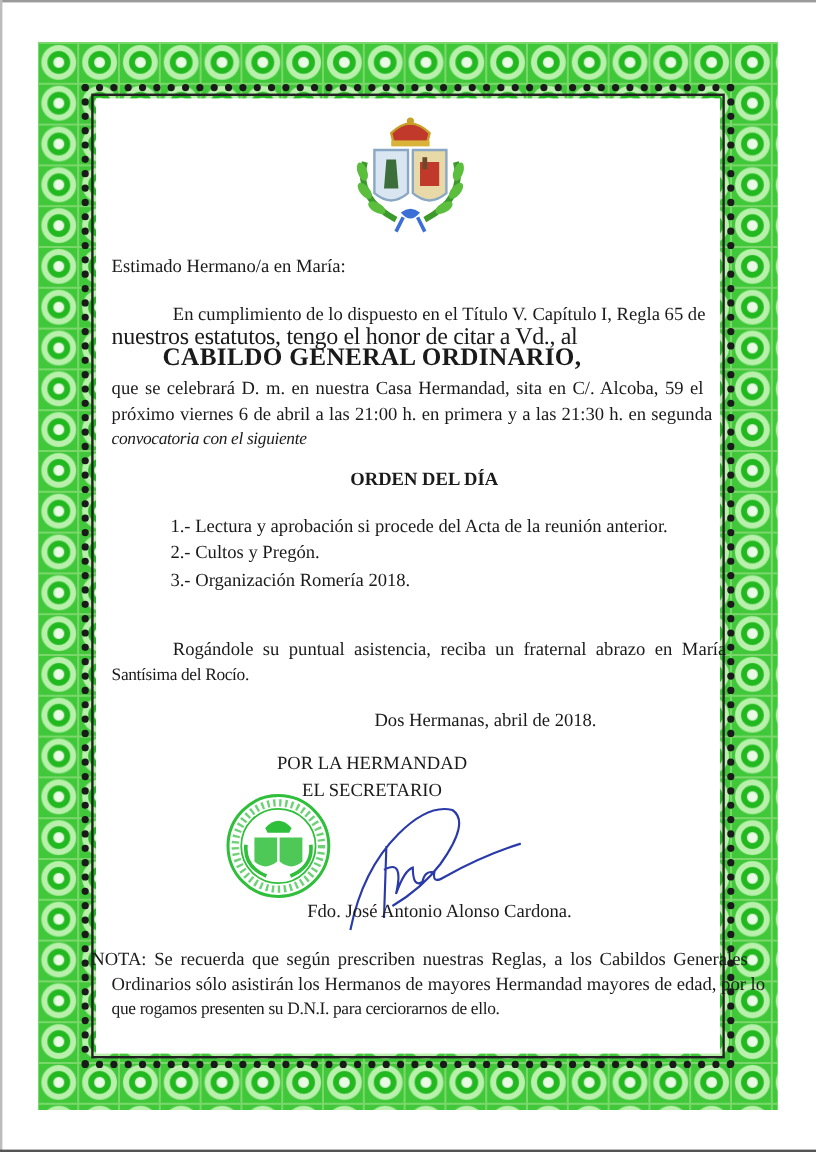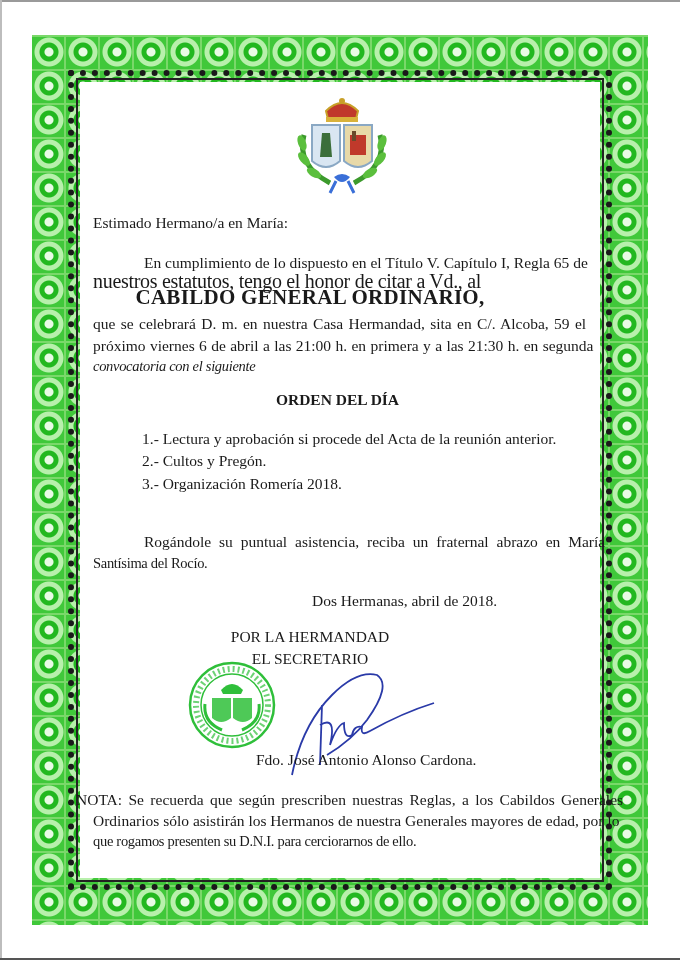--- a/index.html
+++ b/index.html
@@ -22,21 +22,21 @@
   
   .bborder{position:absolute;left:68px;top:70px;width:544px;height:820px;box-sizing:border-box;
     border:6px dotted #1a1a1a;}
   .bborder::after{content:"";position:absolute;left:2px;top:2px;right:2px;bottom:2px;border:2px solid #222;}
   .paper{position:absolute;left:80px;top:82px;width:520px;height:796px;background:#fff;}
 
   .emblem{position:absolute;left:290px;top:95px;width:104px;height:100px;}
 
   .t{position:absolute;font-size:15.5px;line-height:22px;white-space:nowrap;}
   .title{position:absolute;left:0;width:620px;text-align:center;font-weight:bold;font-size:21px;top:285px;letter-spacing:0.3px;}
-  .orden{position:absolute;left:0;width:619px;text-align:center;font-weight:bold;font-size:15.5px;top:391px;padding-left:28px;}
+  .orden{position:absolute;left:16px;width:619px;text-align:center;font-weight:bold;font-size:15.5px;top:391px;padding-left:28px;}
   .list{position:absolute;left:142px;top:428px;font-size:15.5px;line-height:22.3px;}
   .list div{white-space:pre;}
   .center{position:absolute;left:0;width:620px;text-align:center;font-size:15.5px;}
   .seal{position:absolute;left:187px;top:660px;width:90px;height:90px;}
   .sig{position:absolute;left:282px;top:665px;width:160px;height:115px;}
 </style>
 </head>
 <body>
 
 <div class="topline"></div>
@@ -106,14 +106,14 @@
   <path d="M18 44 Q16 62 35 70 M72 44 Q74 62 55 70" stroke="#2fbf3a" stroke-width="3" fill="none"></path>
 </svg>
 
 <svg class="sig" viewBox="0 0 160 115">
   <path d="M10 110 Q20 60 50 30 Q75 5 95 10 Q110 20 85 55 Q70 75 45 90 M40 40 L38 100 M38 60 Q55 50 48 80 Q55 60 62 58 Q62 75 70 70 Q72 60 80 62 Q78 72 88 66 Q120 48 152 38" stroke="#2a3aa8" stroke-width="1.8" fill="none"></path>
 </svg>
 
 <div class="t" style="left:256px;top:749px;">Fdo. José Antonio Alonso Cardona.</div>
 
 <div class="t" style="left:76px;top:789px;word-spacing:2.5px;">NOTA: Se recuerda que según prescriben nuestras Reglas, a los Cabildos Generales</div>
-<div class="t" style="left:93px;top:810px;">Ordinarios sólo asistirán los Hermanos de nuestra Generales mayores de edad, por lo</div>
+<div class="t" style="left:93px;top:810px;">Ordinarios sólo asistirán los Hermanos de mayores Hermandad mayores de edad, por lo</div>
 <div class="t" style="left:93px;top:830px;font-size:14.5px;letter-spacing:-0.3px;">que rogamos presenten su D.N.I. para cerciorarnos de ello.</div>
 
 </body></html>

